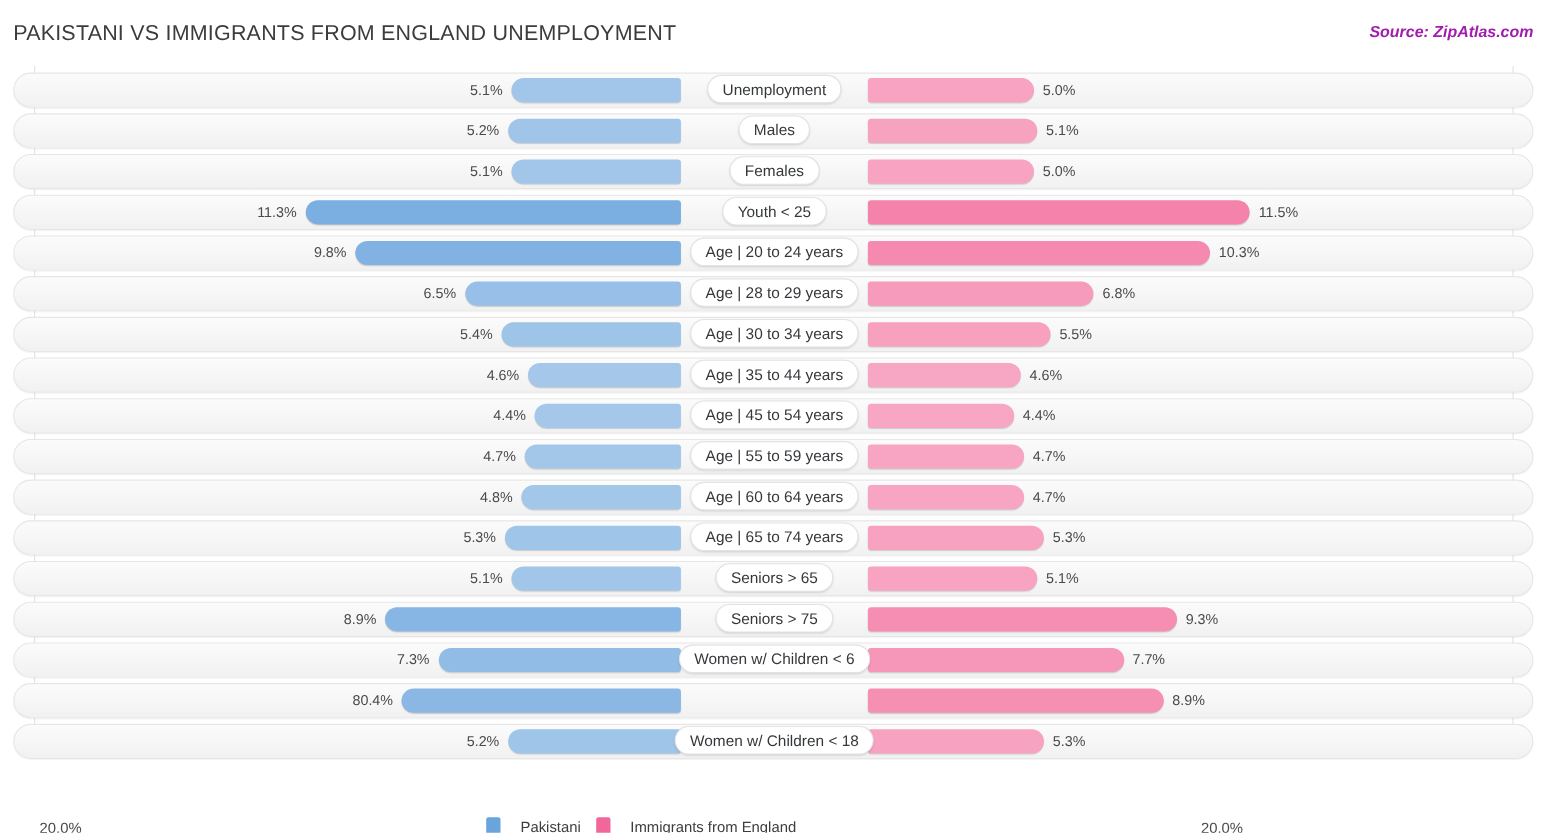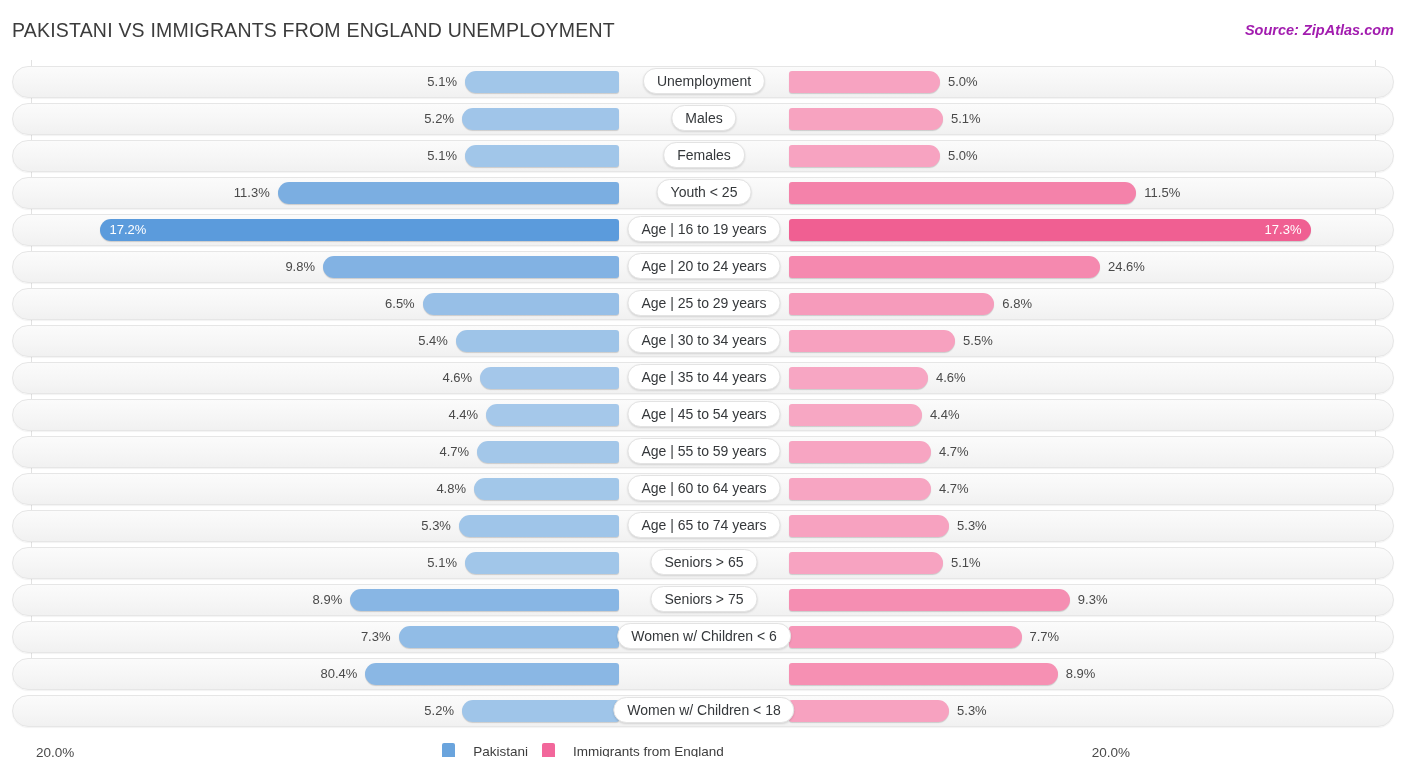--- a/index.html
+++ b/index.html
@@ -188,39 +188,32 @@
         <div class="pill" style="left: 691px;">Females</div>
       </div>
       <div class="row">
         <div class="bar left" style="left: 264.74px; width: 341.26px; background: rgb(123, 174, 225);"></div>
         <div class="bar right" style="left: 776px; width: 347.3px; background: rgb(244, 130, 170);"></div>
         <div class="val" style="left: 256.74px; transform: translateX(-100%);">11.3%</div>
         <div class="val" style="left: 1131.3px;">11.5%</div>
         <div class="pill" style="left: 691px;">Youth &lt; 25</div>
       </div>
       <div class="row">
-        <div class="bar left" style="left: 86.56px; width: 519.44px; background: rgb(91, 155, 220);"></div>
-        <div class="bar right" style="left: 776px; width: 522.46px; background: rgb(240, 95, 146);"></div>
-        <div class="val inside" style="left: 96.56px;">17.2%</div>
-        <div class="val inside" style="left: 1288.46px; transform: translateX(-100%);">17.3%</div>
-        <div class="pill" style="left: 691px;">Age | 16 to 19 years</div>
-      </div>
-      <div class="row">
         <div class="bar left" style="left: 310.04px; width: 295.96px; background: rgb(130, 178, 227);"></div>
         <div class="bar right" style="left: 776px; width: 311.06px; background: rgb(245, 137, 175);"></div>
         <div class="val" style="left: 302.04px; transform: translateX(-100%);">9.8%</div>
-        <div class="val" style="left: 1095.06px;">24.6%</div>
+        <div class="val" style="left: 1095.06px;">10.3%</div>
         <div class="pill" style="left: 691px;">Age | 20 to 24 years</div>
       </div>
       <div class="row">
         <div class="bar left" style="left: 409.7px; width: 196.3px; background: rgb(151, 191, 231);"></div>
         <div class="bar right" style="left: 776px; width: 205.36px; background: rgb(246, 155, 187);"></div>
         <div class="val" style="left: 401.7px; transform: translateX(-100%);">6.5%</div>
         <div class="val" style="left: 989.36px;">6.8%</div>
-        <div class="pill" style="left: 691px;">Age | 25 to 29 years</div>
+        <div class="pill" style="left: 691px;">Age | 28 to 29 years</div>
       </div>
       <div class="row">
         <div class="bar left" style="left: 442.92px; width: 163.08px; background: rgb(158, 196, 232);"></div>
         <div class="bar right" style="left: 776px; width: 166.1px; background: rgb(247, 161, 191);"></div>
         <div class="val" style="left: 434.92px; transform: translateX(-100%);">5.4%</div>
         <div class="val" style="left: 950.1px;">5.5%</div>
         <div class="pill" style="left: 691px;">Age | 30 to 34 years</div>
       </div>
       <div class="row">
         <div class="bar left" style="left: 467.08px; width: 138.92px; background: rgb(164, 199, 234);"></div>

